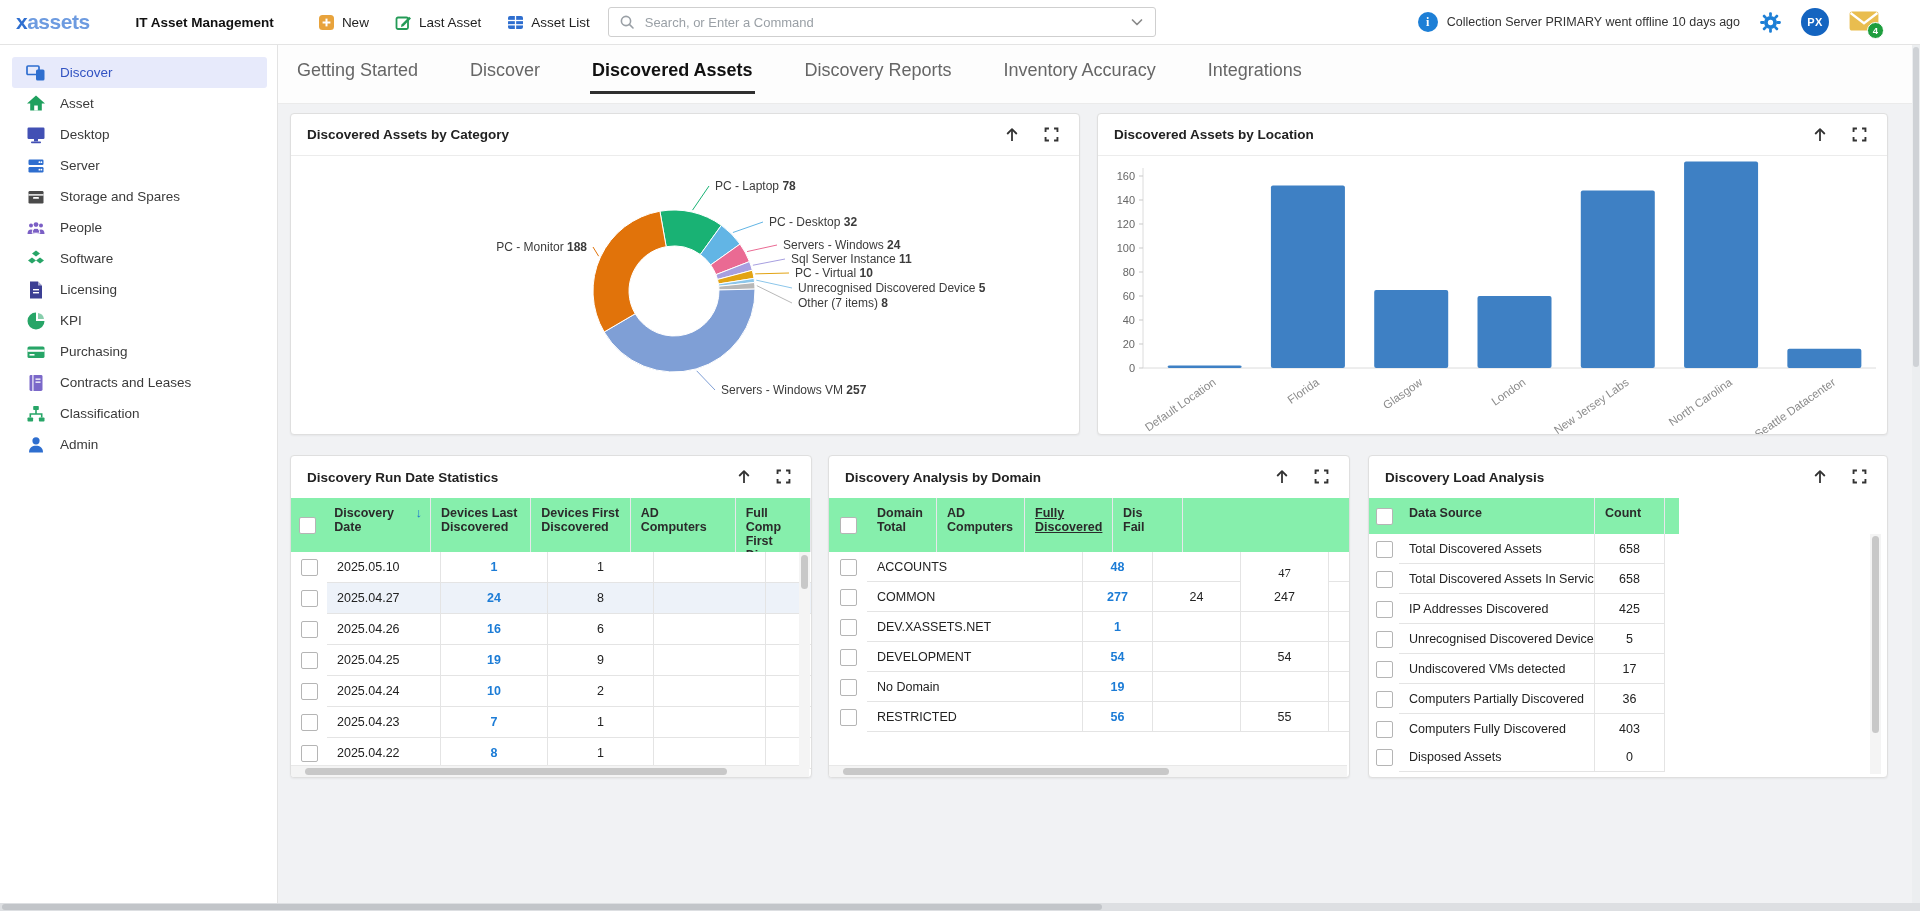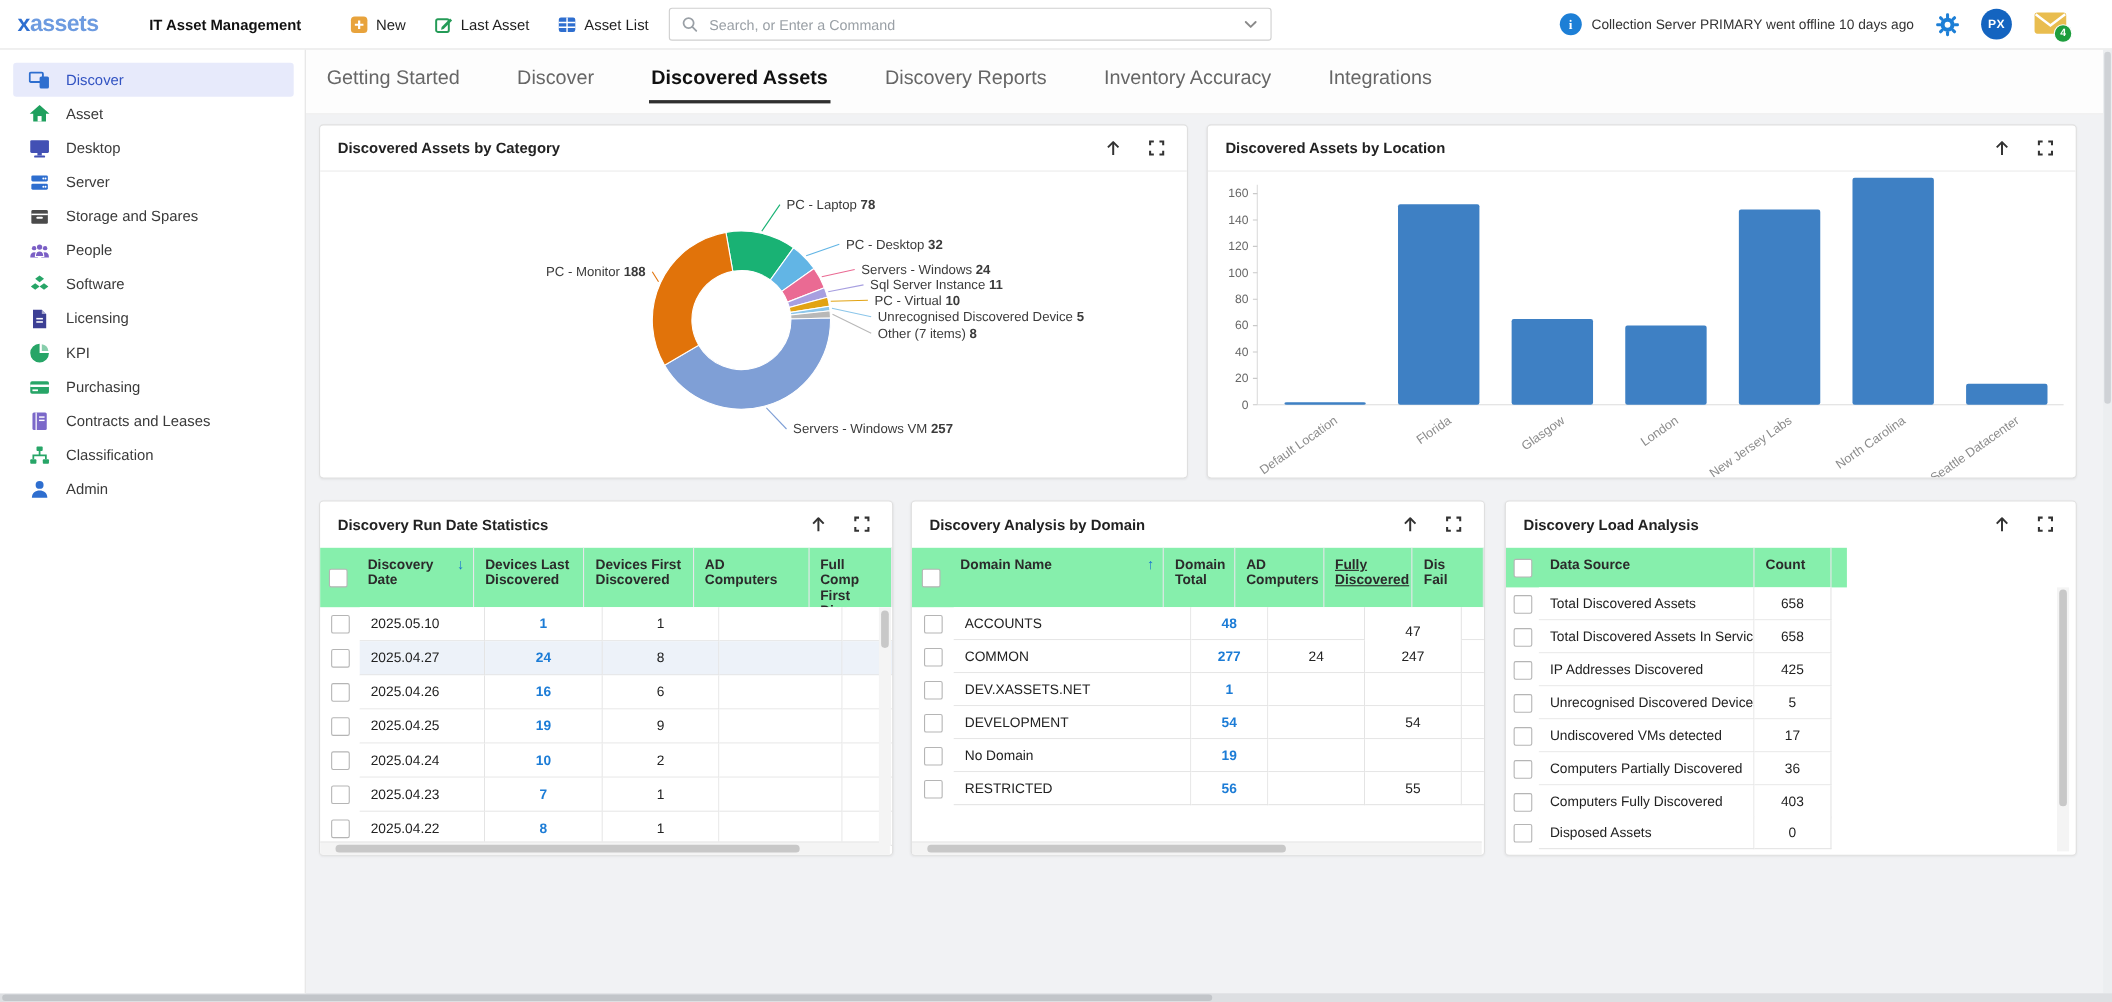--- a/index.html
+++ b/index.html
@@ -583,28 +583,20 @@
               <path d="M17 13 V17 H13"></path>
               <path d="M7 17 H3 V13"></path>
             </svg>
           </span>
         </div>
     </div>
   <div class="thead" style="top: 42px; width: 520px; height: 54px;">
         <div class="cbcell" style="width: 38px;">
           <span class="cb"></span>
         </div>
-        <div class="th" style="width: 216px;">
-          <div style="display: flex; gap: 6px; align-items: flex-start; justify-content: space-between; width: 100%;">
-            <div>
-              <div>Domain Name</div>
-            </div>
-            <span class="sort-arrow">↑</span>
-          </div>
-        </div>
         <div class="th" style="width: 70px;">
           <div style="display: flex; gap: 6px; align-items: flex-start;">
             <div>
               <div>Domain</div>
               <div>Total</div>
             </div>
           </div>
         </div>
         <div class="th" style="width: 88px;">
           <div style="display: flex; gap: 6px; align-items: flex-start;">
@@ -631,21 +623,21 @@
           </div>
         </div>
       </div>
       <div class="trow" style="top: 96px; left: 0px; height: 30px;">
         <div class="cbcell" style="width: 38px;">
           <span class="cb"></span>
         </div>
         <div class="td" style="width: 216px; height: 30px;">ACCOUNTS</div>
         <div class="td center link" style="width: 70px; height: 30px;">48</div>
         <div class="td center" style="width: 88px; height: 30px;"></div>
-        <div class="td center" style="width: 88px; height: 44px;">47</div>
+        <div class="td center" style="width: 88px; height: 44px; font-family: Liberation Serif, serif;">47</div>
         <div class="td center" style="width: 70px; height: 30px;"></div>
       </div>
       <div class="trow" style="top: 126px; left: 0px; height: 30px;">
         <div class="cbcell" style="width: 38px;">
           <span class="cb"></span>
         </div>
         <div class="td" style="width: 216px; height: 30px;">COMMON</div>
         <div class="td center link" style="width: 70px; height: 30px;">277</div>
         <div class="td center" style="width: 88px; height: 30px;">24</div>
         <div class="td center" style="width: 88px; height: 30px;">247</div>

